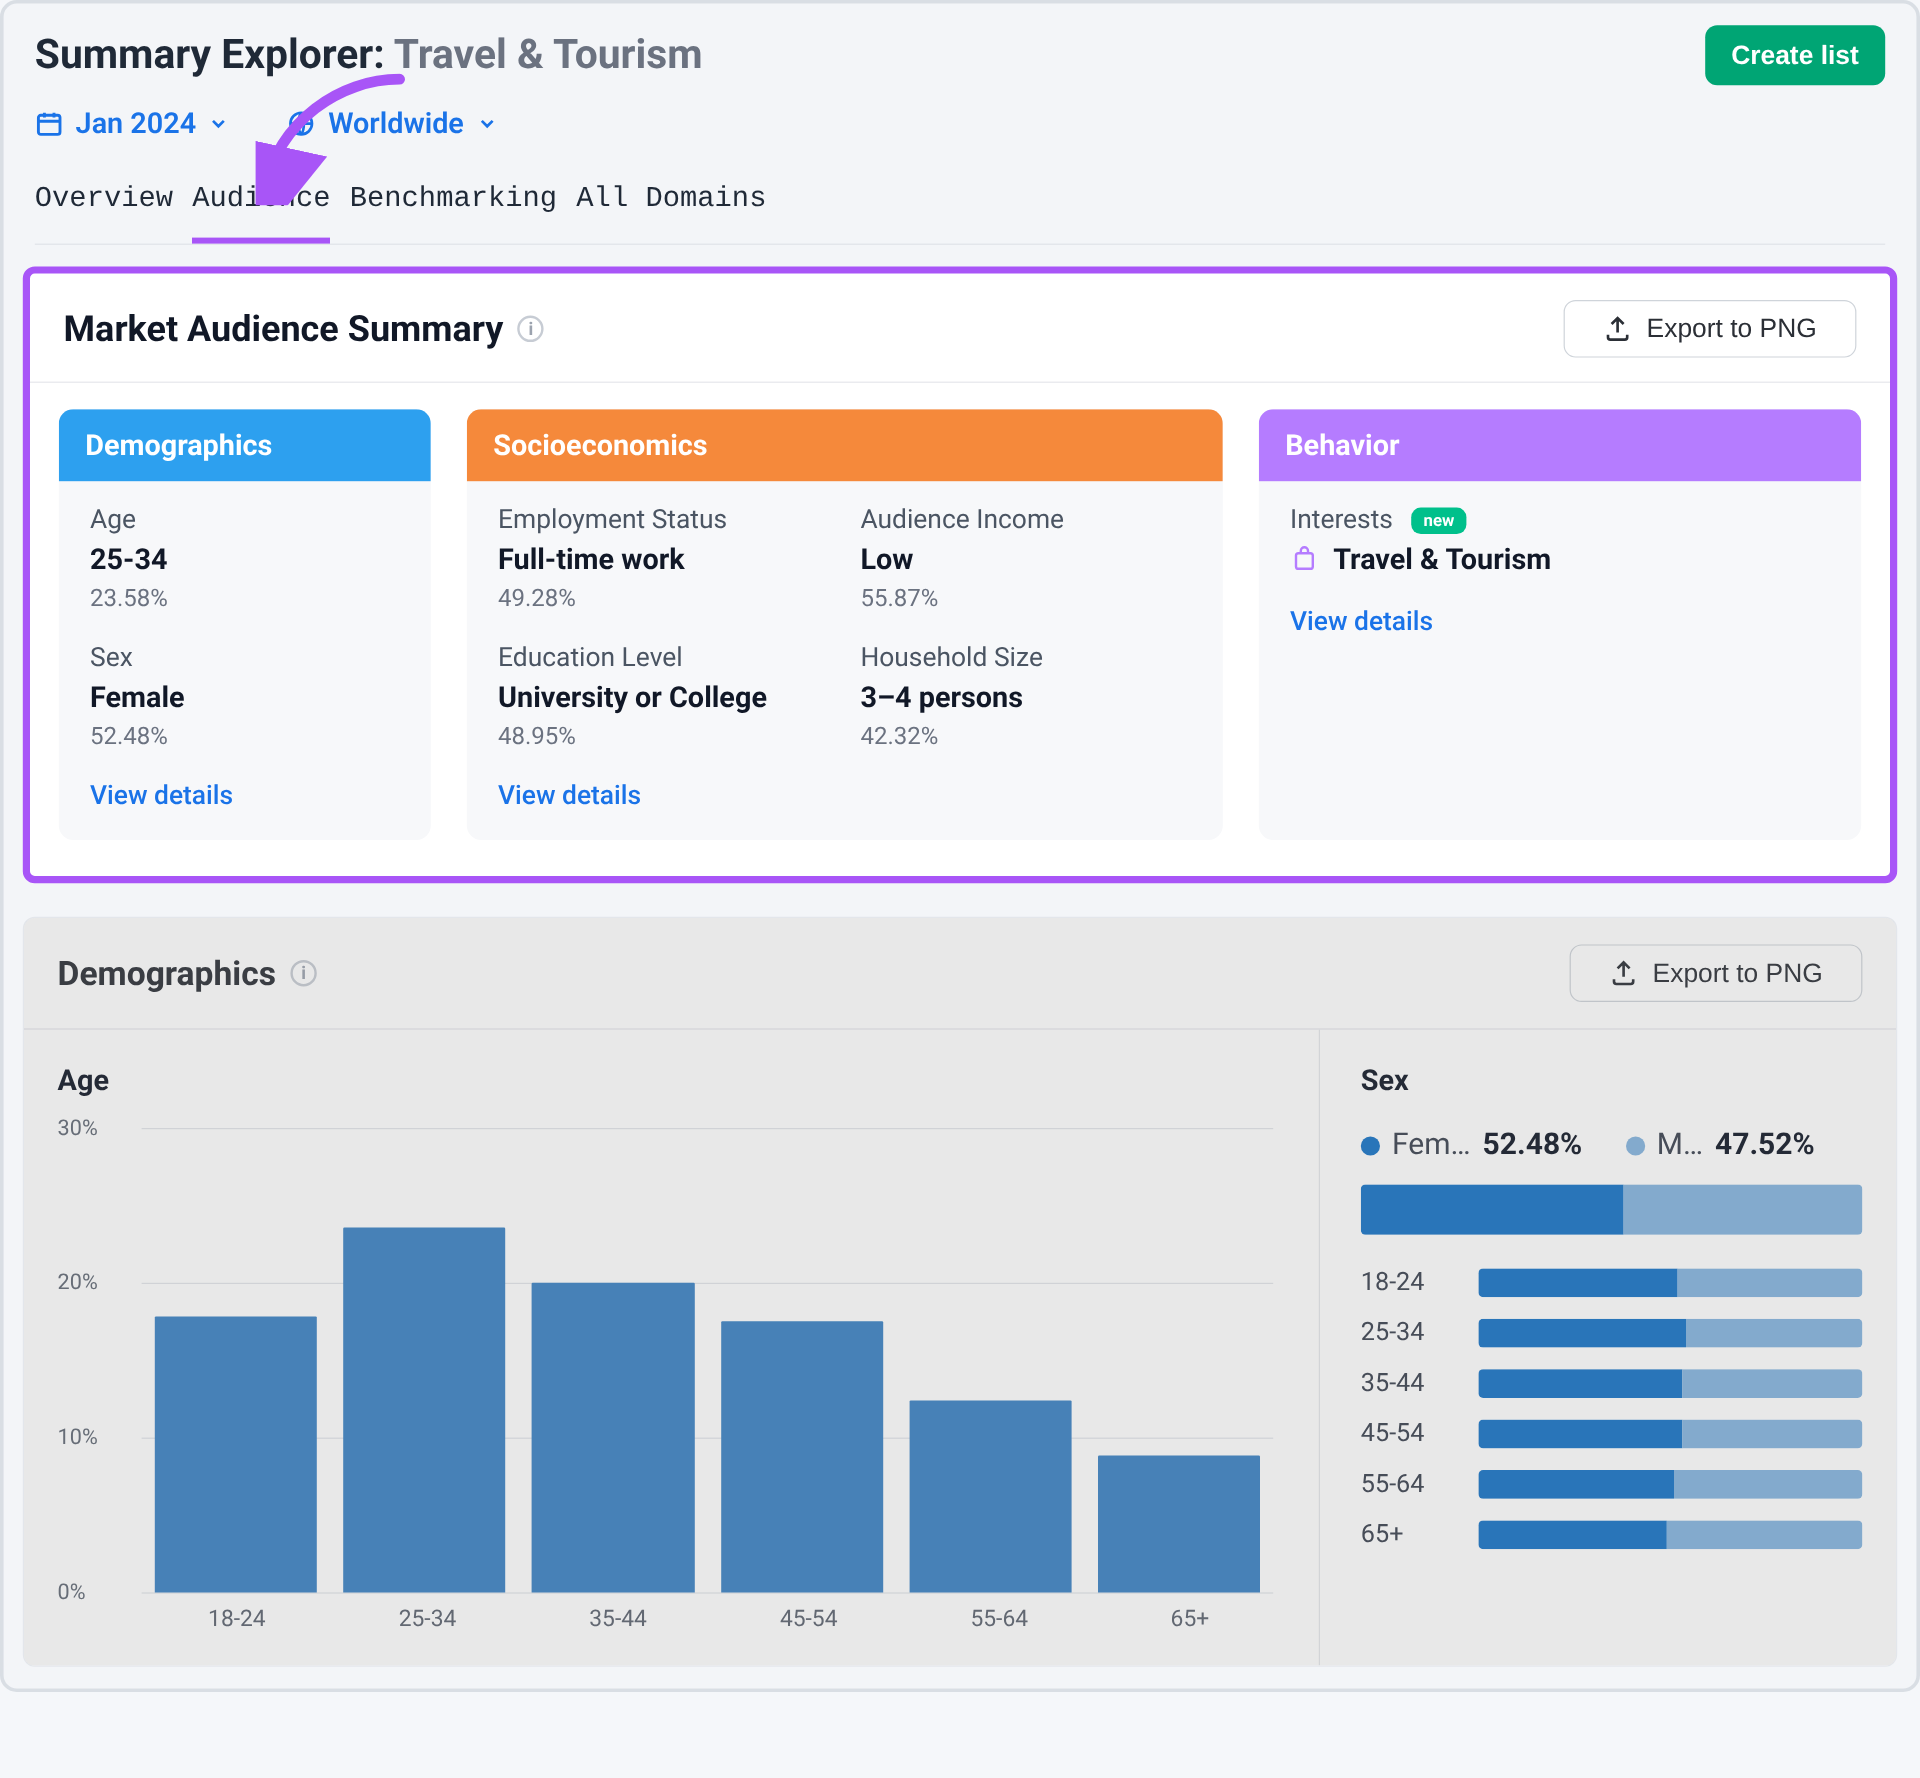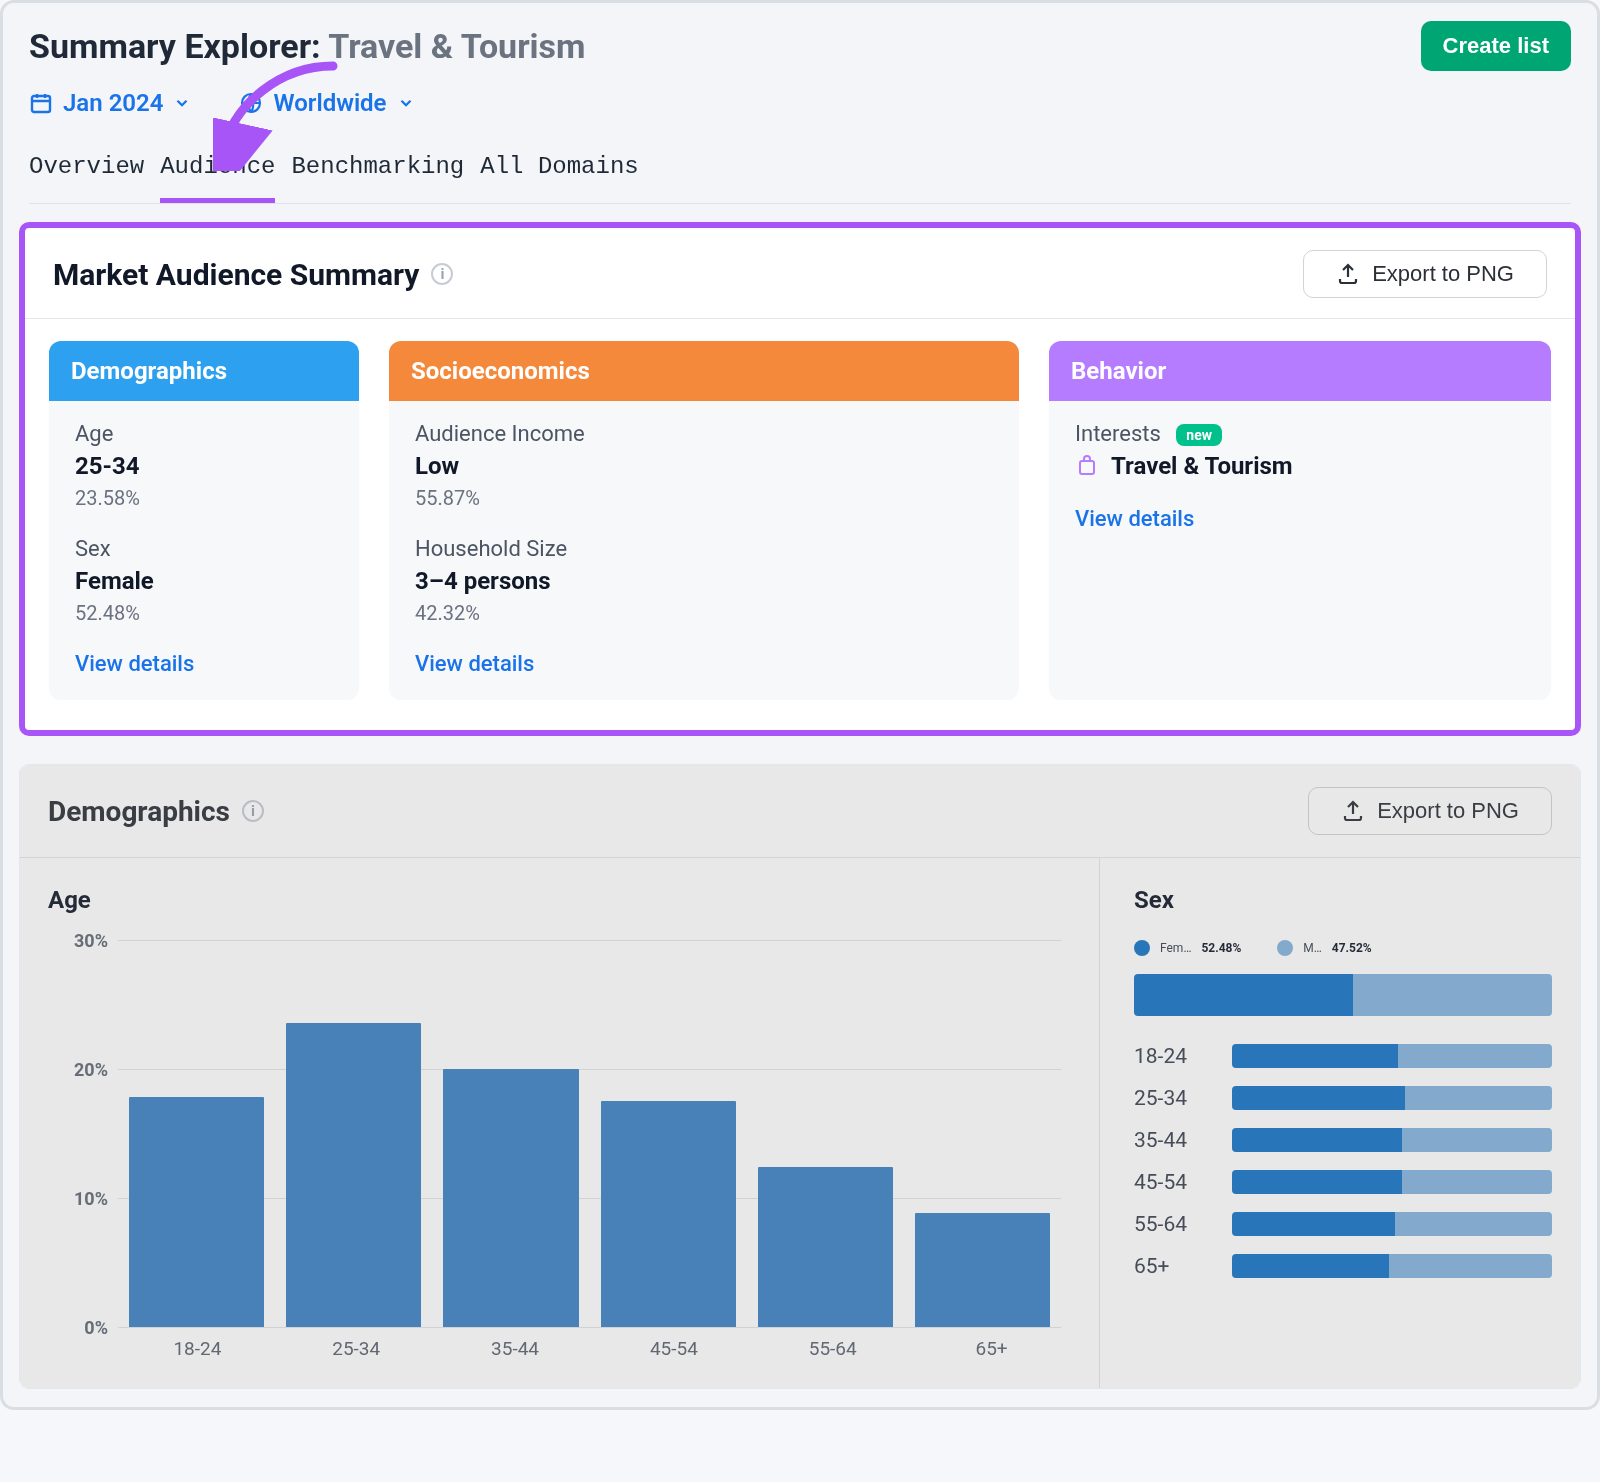--- a/index.html
+++ b/index.html
@@ -179,42 +179,42 @@
     position:relative;height:420px;margin-top:10px;
     display:flex;flex-direction:column;
   }
   .plot{
     flex:1;position:relative;margin-left:70px;
   }
   .gridline{
     position:absolute;left:0;right:10px;border-top:1px solid #e2e5ea;
   }
   .ylab{
-    position:absolute;left:-70px;width:60px;text-align:right;
-    font-size:18px;color:#626a76;transform:translateY(-50%);font-weight:bold;
+    position:absolute;left:-70px;width:60px;
+    font-size:18px;color:#626a76;transform:translateY(-50%);
   }
   .bars{
     position:absolute;left:0;right:10px;top:0;bottom:0;
     display:flex;align-items:flex-end;gap:0;
   }
   .bar-slot{
     flex:1;display:flex;flex-direction:column;align-items:center;justify-content:flex-end;
     height:100%;
   }
   .bar{
     width:86%;background:var(--chart-blue2);border-radius:1px 1px 0 0;
   }
   .xaxis{
     display:flex;margin-left:70px;margin-top:10px;
   }
   .xcat{flex:1;text-align:center;font-size:19px;color:#5c6370;}
 
   
   .legend{
-    display:flex;gap:36px;align-items:center;font-size:12px;margin-bottom:18px;
+    display:flex;gap:36px;align-items:center;font-size:25px;margin-bottom:18px;
     white-space:nowrap;
   }
   .legend .item{display:flex;align-items:center;gap:10px;min-width:0;}
   .legend .dot{width:16px;height:16px;border-radius:50%;}
   .legend .name{color:#3b4250;max-width:70px;overflow:hidden;text-overflow:ellipsis;}
   .legend .val{font-weight:700;color:#111827;}
   .big-bar{
     height:42px;display:flex;border-radius:4px;overflow:hidden;margin-bottom:28px;
   }
   .big-bar .a{background:#1773c6;}
@@ -310,20 +310,32 @@
             <div class="pct">52.48%</div>
           </div>
           <div class="view-link">View details</div>
         </div>
       </div>
 
       <div class="seg">
         <div class="seg-head orange">Socioeconomics</div>
         <div class="seg-body">
           <div class="seg-cols">
+            <div>
+              <div class="metric">
+                <div class="lbl">Employment Status</div>
+                <div class="val">Full-time work</div>
+                <div class="pct">49.28%</div>
+              </div>
+              <div class="metric">
+                <div class="lbl">Education Level</div>
+                <div class="val">University or College</div>
+                <div class="pct">48.95%</div>
+              </div>
+            </div>
             <div>
               <div class="metric">
                 <div class="lbl">Audience Income</div>
                 <div class="val">Low</div>
                 <div class="pct">55.87%</div>
               </div>
               <div class="metric">
                 <div class="lbl">Household Size</div>
                 <div class="val">3–4 persons</div>
                 <div class="pct">42.32%</div>

